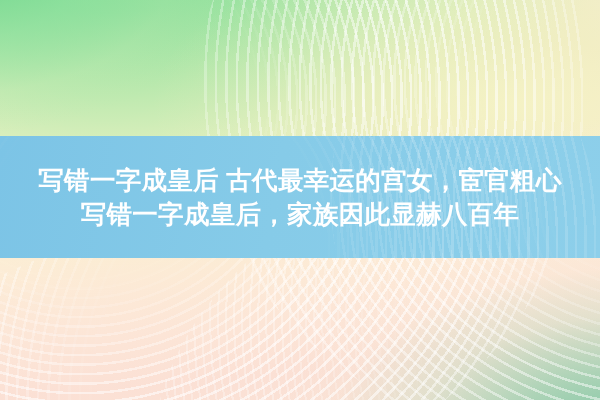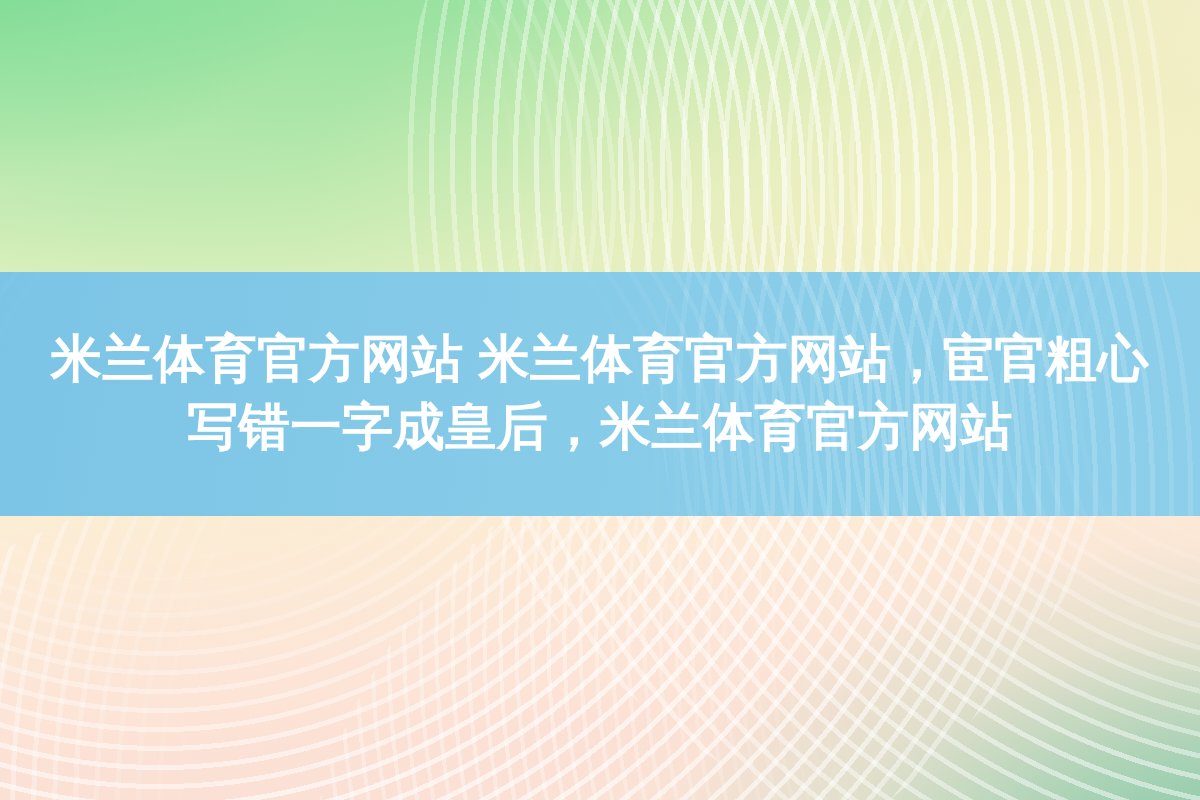--- a/index.html
+++ b/index.html
@@ -231,17 +231,17 @@
 
   <div class="arcs arcs-tl"></div>
   <div class="arcs arcs-tr"></div>
   <div class="arcs arcs-bottom"></div>
   <div class="arcs arcs-br"></div>
 
   <div id="title-band">
     <div class="band-arcs"></div>
     <div class="band-arcs band-arcs-right"></div>
 
-    <div class="title-line title-line-1">米兰体育官方网站 米兰体育官方网站，宦官粗心</div>
-    <div class="title-line title-line-2">写错一字成皇后，米兰体育官方网站</div>
+    <div class="title-line title-line-1">写错一字成皇后 古代最幸运的宫女，宦官粗心</div>
+    <div class="title-line title-line-2">写错一字成皇后，家族因此显赫八百年</div>
   </div>
 
 </div>
 
 </body></html>

